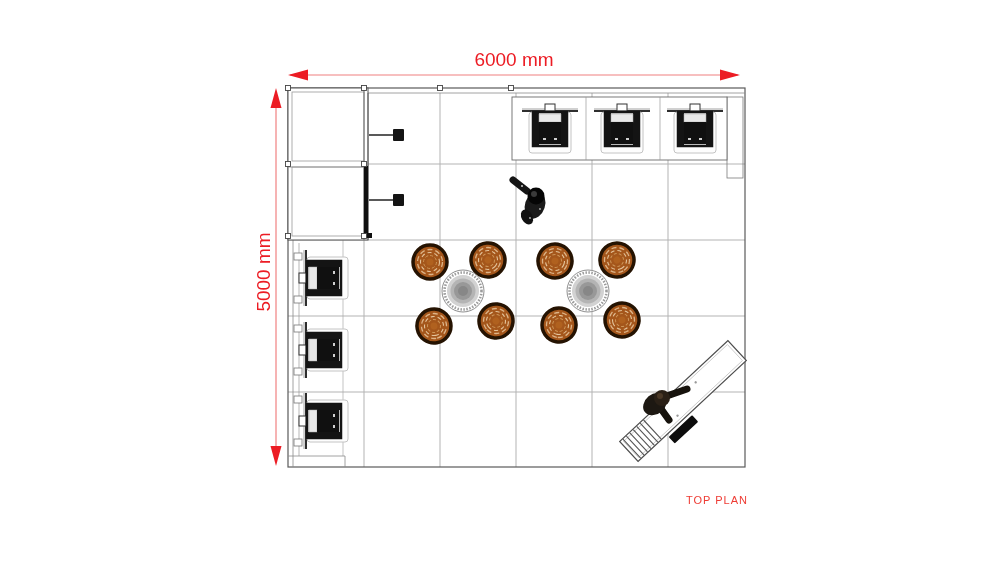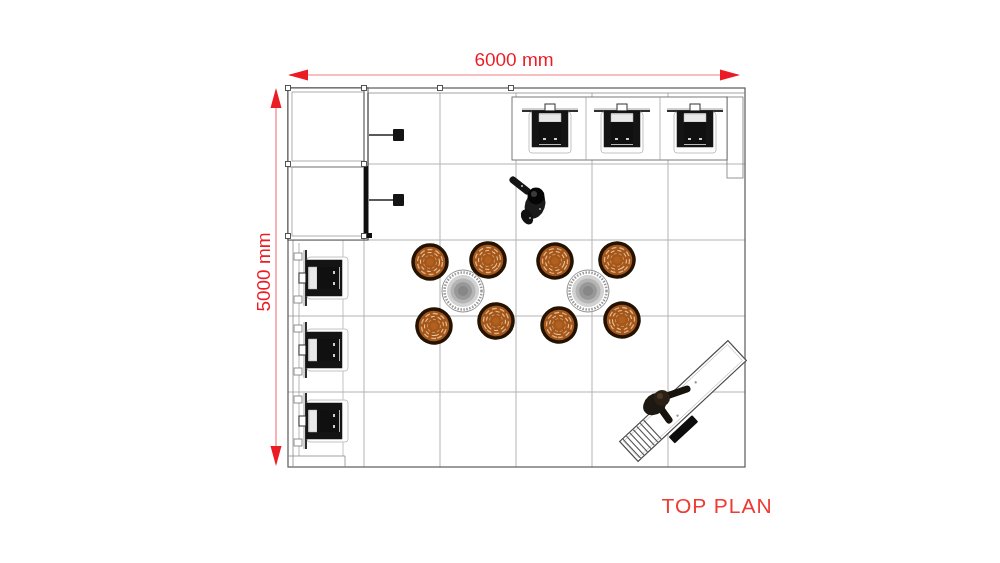--- a/index.html
+++ b/index.html
@@ -9,21 +9,21 @@
   }
   .stage svg{position:absolute;left:0;top:0;}
   .dim-label{
     position:absolute;color:#ec1c24;font-size:19px;font-weight:400;white-space:nowrap;
     -webkit-user-select:none;user-select:none;
   }
   .dim-top{left:514px;top:49px;transform:translateX(-50%);}
   .dim-left{left:264px;top:272px;transform:translate(-50%,-50%) rotate(-90deg);}
   .plan-title{
     position:absolute;left:717px;top:494px;transform:translateX(-50%);
-    color:#ee3b33;font-size:21px;letter-spacing:1px;white-space:nowrap;
+    color:#ee3b33;font-size:11px;letter-spacing:1px;white-space:nowrap;
   }
 </style>
 </head>
 <body>
 
 <div class="stage">
 
   <svg width="1000" height="563" viewBox="0 0 1000 563">
     <defs>
 

